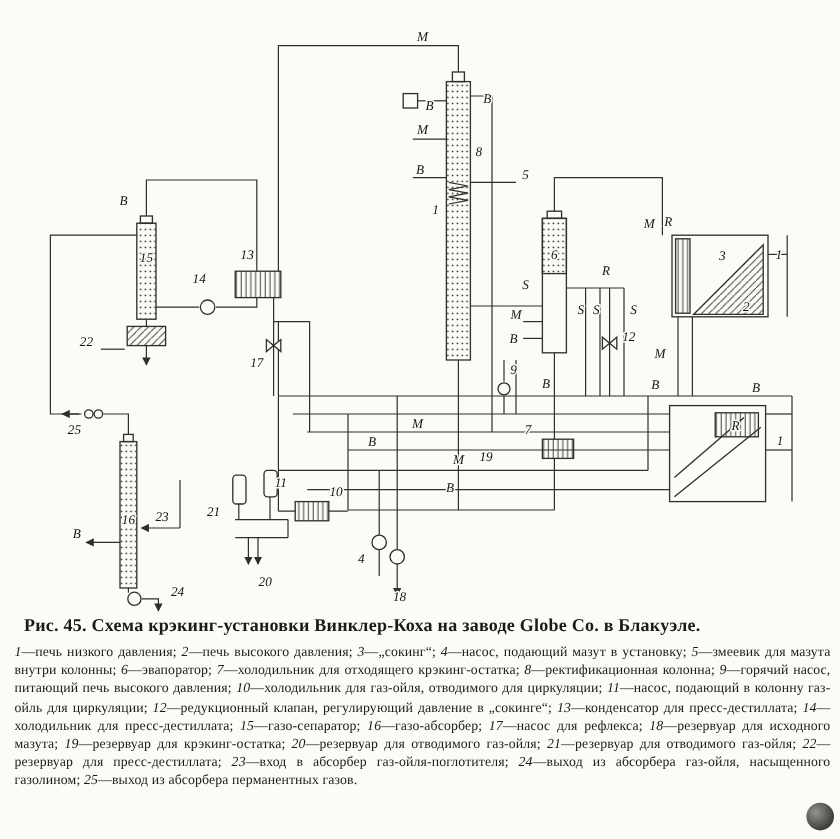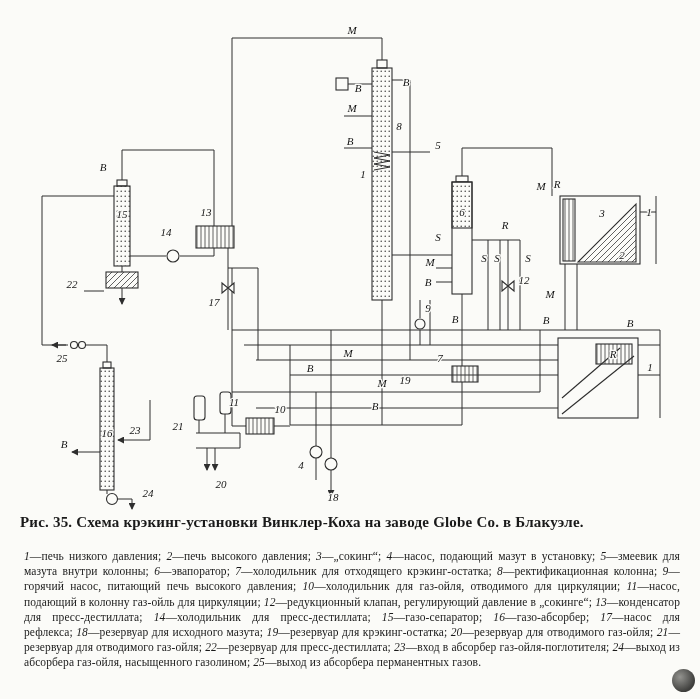--- a/index.html
+++ b/index.html
@@ -14,21 +14,21 @@
     font:italic 11px "Liberation Serif", serif;
     fill:#161616;text-anchor:middle;
     paint-order:stroke;stroke:#fbfbf8;stroke-width:2.5px;stroke-linejoin:round;
   }
   .caption{
     font-weight:bold;font-size:15px;letter-spacing:.2px;
     padding:2px 18px 3px 20px;white-space:nowrap;
   }
   .legend{
     font-size:11.5px;line-height:1.32;text-align:justify;
-    margin:12px;padding:3px 8px 0 12px;letter-spacing:.1px;
+    margin:0;padding:3px 8px 0 12px;letter-spacing:.1px;
   }
   .legend-item .num{font-style:italic;}
   .legend-item .dash::before{content:"\2014";}
   .legend-item::after{content:";\00a0 ";}
   .legend-item:last-child::after{content:".";}
   .stamp{
     position:absolute;right:5px;bottom:7px;width:23px;height:23px;border-radius:50%;
     background:radial-gradient(circle at 35% 35%, #8a8a86, #2e2e2c 70%);
     opacity:.92;
   }
@@ -246,19 +246,19 @@
           <text x="234" y="406">11</text>
           <text x="280" y="413">10</text>
           <text x="221" y="488">20</text>
           <text x="301" y="469">4</text>
           <text x="333" y="501">18</text>
         </g>
     </svg>
   </div>
 
   <div class="caption">
-    <span>Рис. 35.  Схема крэкинг-установки Винклер-Коха на заводе Globe Co. в Блакуэле.</span>
+    <span>Рис. 45.  Схема крэкинг-установки Винклер-Коха на заводе Globe Co. в Блакуэле.</span>
   </div>
 
   <p class="legend"><span class="legend-item"><i class="num">1</i><span class="dash"></span><span>печь низкого давления</span></span><span class="legend-item"><i class="num">2</i><span class="dash"></span><span>печь высокого давления</span></span><span class="legend-item"><i class="num">3</i><span class="dash"></span><span>„сокинг“</span></span><span class="legend-item"><i class="num">4</i><span class="dash"></span><span>насос, подающий мазут в установку</span></span><span class="legend-item"><i class="num">5</i><span class="dash"></span><span>змеевик для мазута внутри колонны</span></span><span class="legend-item"><i class="num">6</i><span class="dash"></span><span>эвапоратор</span></span><span class="legend-item"><i class="num">7</i><span class="dash"></span><span>холодильник для отходящего крэкинг-остатка</span></span><span class="legend-item"><i class="num">8</i><span class="dash"></span><span>ректификационная колонна</span></span><span class="legend-item"><i class="num">9</i><span class="dash"></span><span>горячий насос, питающий печь высокого давления</span></span><span class="legend-item"><i class="num">10</i><span class="dash"></span><span>холодильник для газ-ойля, отводимого для циркуляции</span></span><span class="legend-item"><i class="num">11</i><span class="dash"></span><span>насос, подающий в колонну газ-ойль для циркуляции</span></span><span class="legend-item"><i class="num">12</i><span class="dash"></span><span>редукционный клапан, регулирующий давление в „сокинге“</span></span><span class="legend-item"><i class="num">13</i><span class="dash"></span><span>конденсатор для пресс-дестиллата</span></span><span class="legend-item"><i class="num">14</i><span class="dash"></span><span>холодильник для пресс-дестиллата</span></span><span class="legend-item"><i class="num">15</i><span class="dash"></span><span>газо-сепаратор</span></span><span class="legend-item"><i class="num">16</i><span class="dash"></span><span>газо-абсорбер</span></span><span class="legend-item"><i class="num">17</i><span class="dash"></span><span>насос для рефлекса</span></span><span class="legend-item"><i class="num">18</i><span class="dash"></span><span>резервуар для исходного мазута</span></span><span class="legend-item"><i class="num">19</i><span class="dash"></span><span>резервуар для крэкинг-остатка</span></span><span class="legend-item"><i class="num">20</i><span class="dash"></span><span>резервуар для отводимого газ-ойля</span></span><span class="legend-item"><i class="num">21</i><span class="dash"></span><span>резервуар для отводимого газ-ойля</span></span><span class="legend-item"><i class="num">22</i><span class="dash"></span><span>резервуар для пресс-дестиллата</span></span><span class="legend-item"><i class="num">23</i><span class="dash"></span><span>вход в абсорбер газ-ойля-поглотителя</span></span><span class="legend-item"><i class="num">24</i><span class="dash"></span><span>выход из абсорбера газ-ойля, насыщенного газолином</span></span><span class="legend-item"><i class="num">25</i><span class="dash"></span><span>выход из абсорбера перманентных газов</span></span></p>
 
   <div class="stamp"></div>
 </div>
 
 </body></html>

